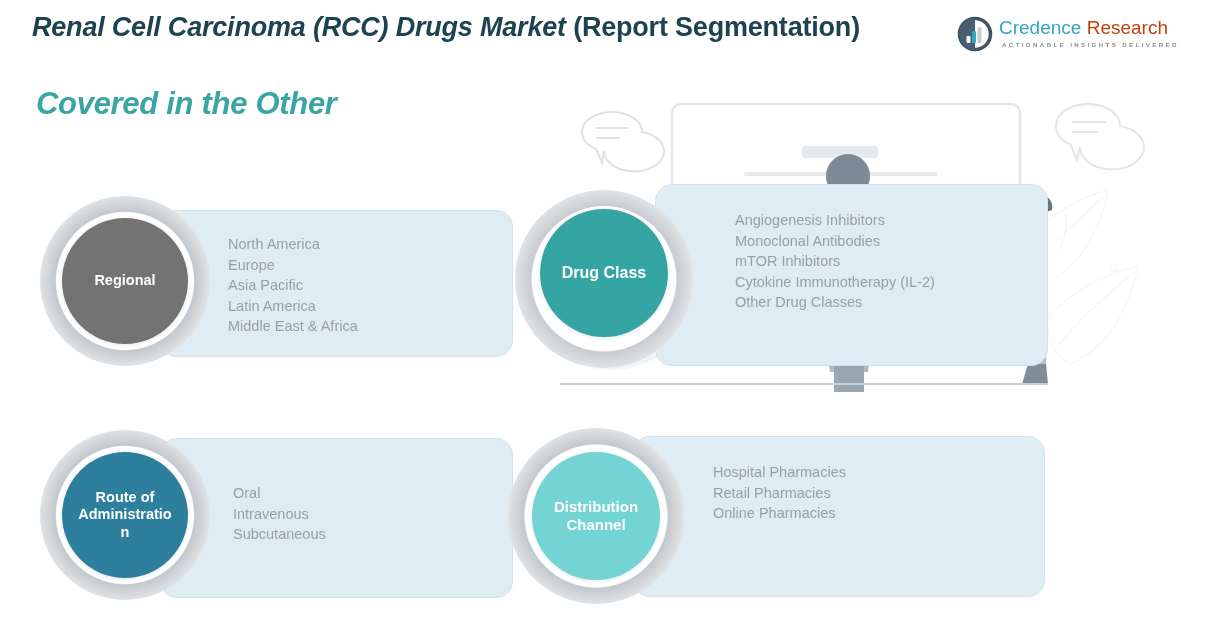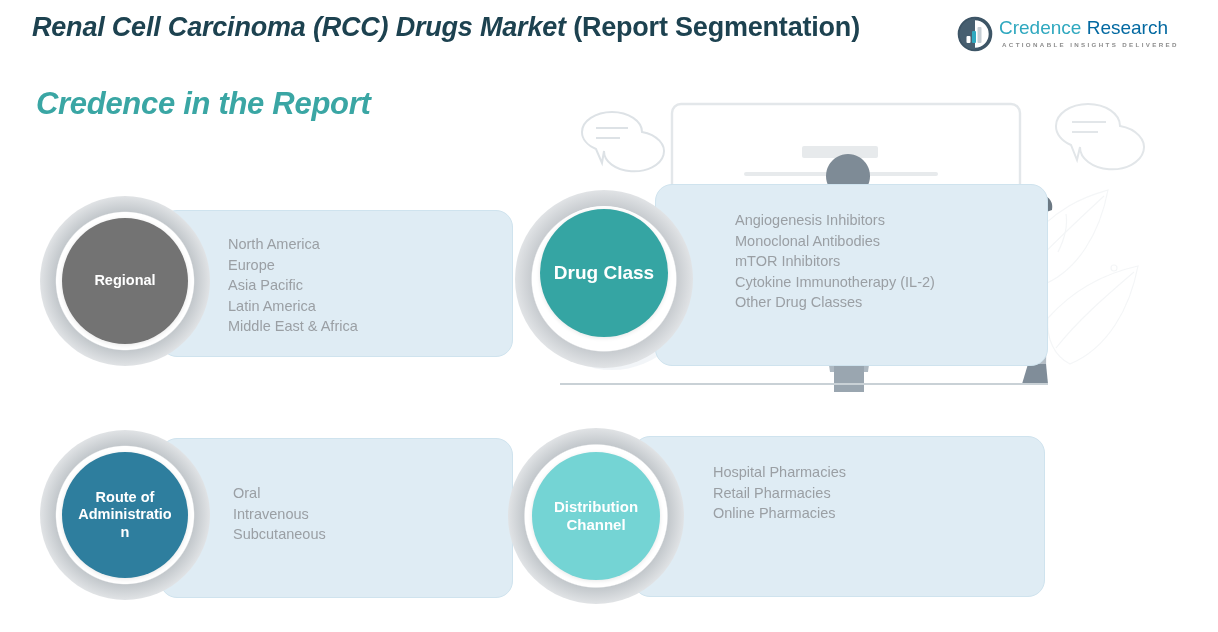--- a/index.html
+++ b/index.html
@@ -50,21 +50,21 @@
     width: 36px; height: 36px;
   }
   #logo-wordmark {
     position: absolute;
     left: 42px; top: 6px;
     font-size: 19px;
     white-space: nowrap;
     line-height: 1;
   }
   #logo-credence { color: #2fa8bf; }
-  #logo-research { color: #0369a1; margin-top: 40px; }
+  #logo-research { color: #c2410c; margin-top: 40px; }
   #logo-tagline {
     position: absolute;
     left: 45px; top: 29px;
     font-size: 6.2px;
     color: #8d8d8d;
     letter-spacing: 2.35px;
     font-weight: bold;
     white-space: nowrap;
   }
 
@@ -137,21 +137,21 @@
   #card-regional .card-panel{ left: 120px; top: 14px;  width: 353px; height: 147px; }
   #card-regional .card-ring { left: 0px;   top: 0px;   width: 170px; height: 170px; }
   #card-regional .card-ring-inner { left: 20px; top: 20px; width: 130px; height: 130px; }
   #card-regional .card-circle { left: 22px; top: 22px; width: 126px; height: 126px; font-size: 14.5px; }
   #card-regional .card-list { left: 188px; top: 38px; }
 
   #card-drugclass            { left: 515px; top: 184px; width: 540px; height: 182px; }
   #card-drugclass .card-panel{ left: 140px; top: 0px;   width: 393px; height: 182px; }
   #card-drugclass .card-ring { left: 0px;   top: 6px;   width: 178px; height: 178px; }
   #card-drugclass .card-ring-inner { left: 22px; top: 22px; width: 134px; height: 134px; }
-  #card-drugclass .card-circle { left: 25px; top: 25px; width: 128px; height: 128px; font-size: 19px; }
+  #card-drugclass .card-circle { left: 25px; top: 25px; width: 128px; height: 128px; font-size: 16px; }
   #card-drugclass .card-list { left: 220px; top: 26px; }
 
   #card-route            { left: 40px;  top: 430px; width: 450px; height: 170px; }
   #card-route .card-panel{ left: 120px; top: 8px;   width: 353px; height: 160px; }
   #card-route .card-ring { left: 0px;   top: 0px;   width: 170px; height: 170px; }
   #card-route .card-ring-inner { left: 20px; top: 20px; width: 130px; height: 130px; }
   #card-route .card-circle { left: 22px; top: 22px; width: 126px; height: 126px; font-size: 14.5px; }
   #card-route .card-list { left: 193px; top: 53px; }
 
   #card-distribution            { left: 508px; top: 428px; width: 555px; height: 176px; }
@@ -244,21 +244,21 @@
           <rect x="15" y="15" width="4" height="12" rx="1" fill="#2fa8bf"></rect>
           <rect x="20.5" y="11" width="4" height="16" rx="1" fill="#c6ced4"></rect>
         </svg>
       </div>
       <div id="logo-wordmark"><span id="logo-credence">Credence</span><span id="logo-research"> Research</span></div>
       <div id="logo-tagline">ACTIONABLE INSIGHTS DELIVERED</div>
     </div>
   </div>
 
   <div id="headline">
-    <span class="hl-line">Credence in the Report</span>
+    <span class="hl-line">Covered in the Other</span>
   </div>
 
   <div class="segment-card" id="card-regional">
     <div class="card-panel"></div>
     <div class="card-ring" style="background:radial-gradient(circle at 50% 50%, #ffffff 0 57%, #c3c8cc 58%, #e8eaec 74%, #ffffff 86%);"></div>
     <div class="card-ring-inner"></div>
     <div class="card-circle" style="background:#737373;">
       <span>Regional</span>
     </div>
     <div class="card-list">

